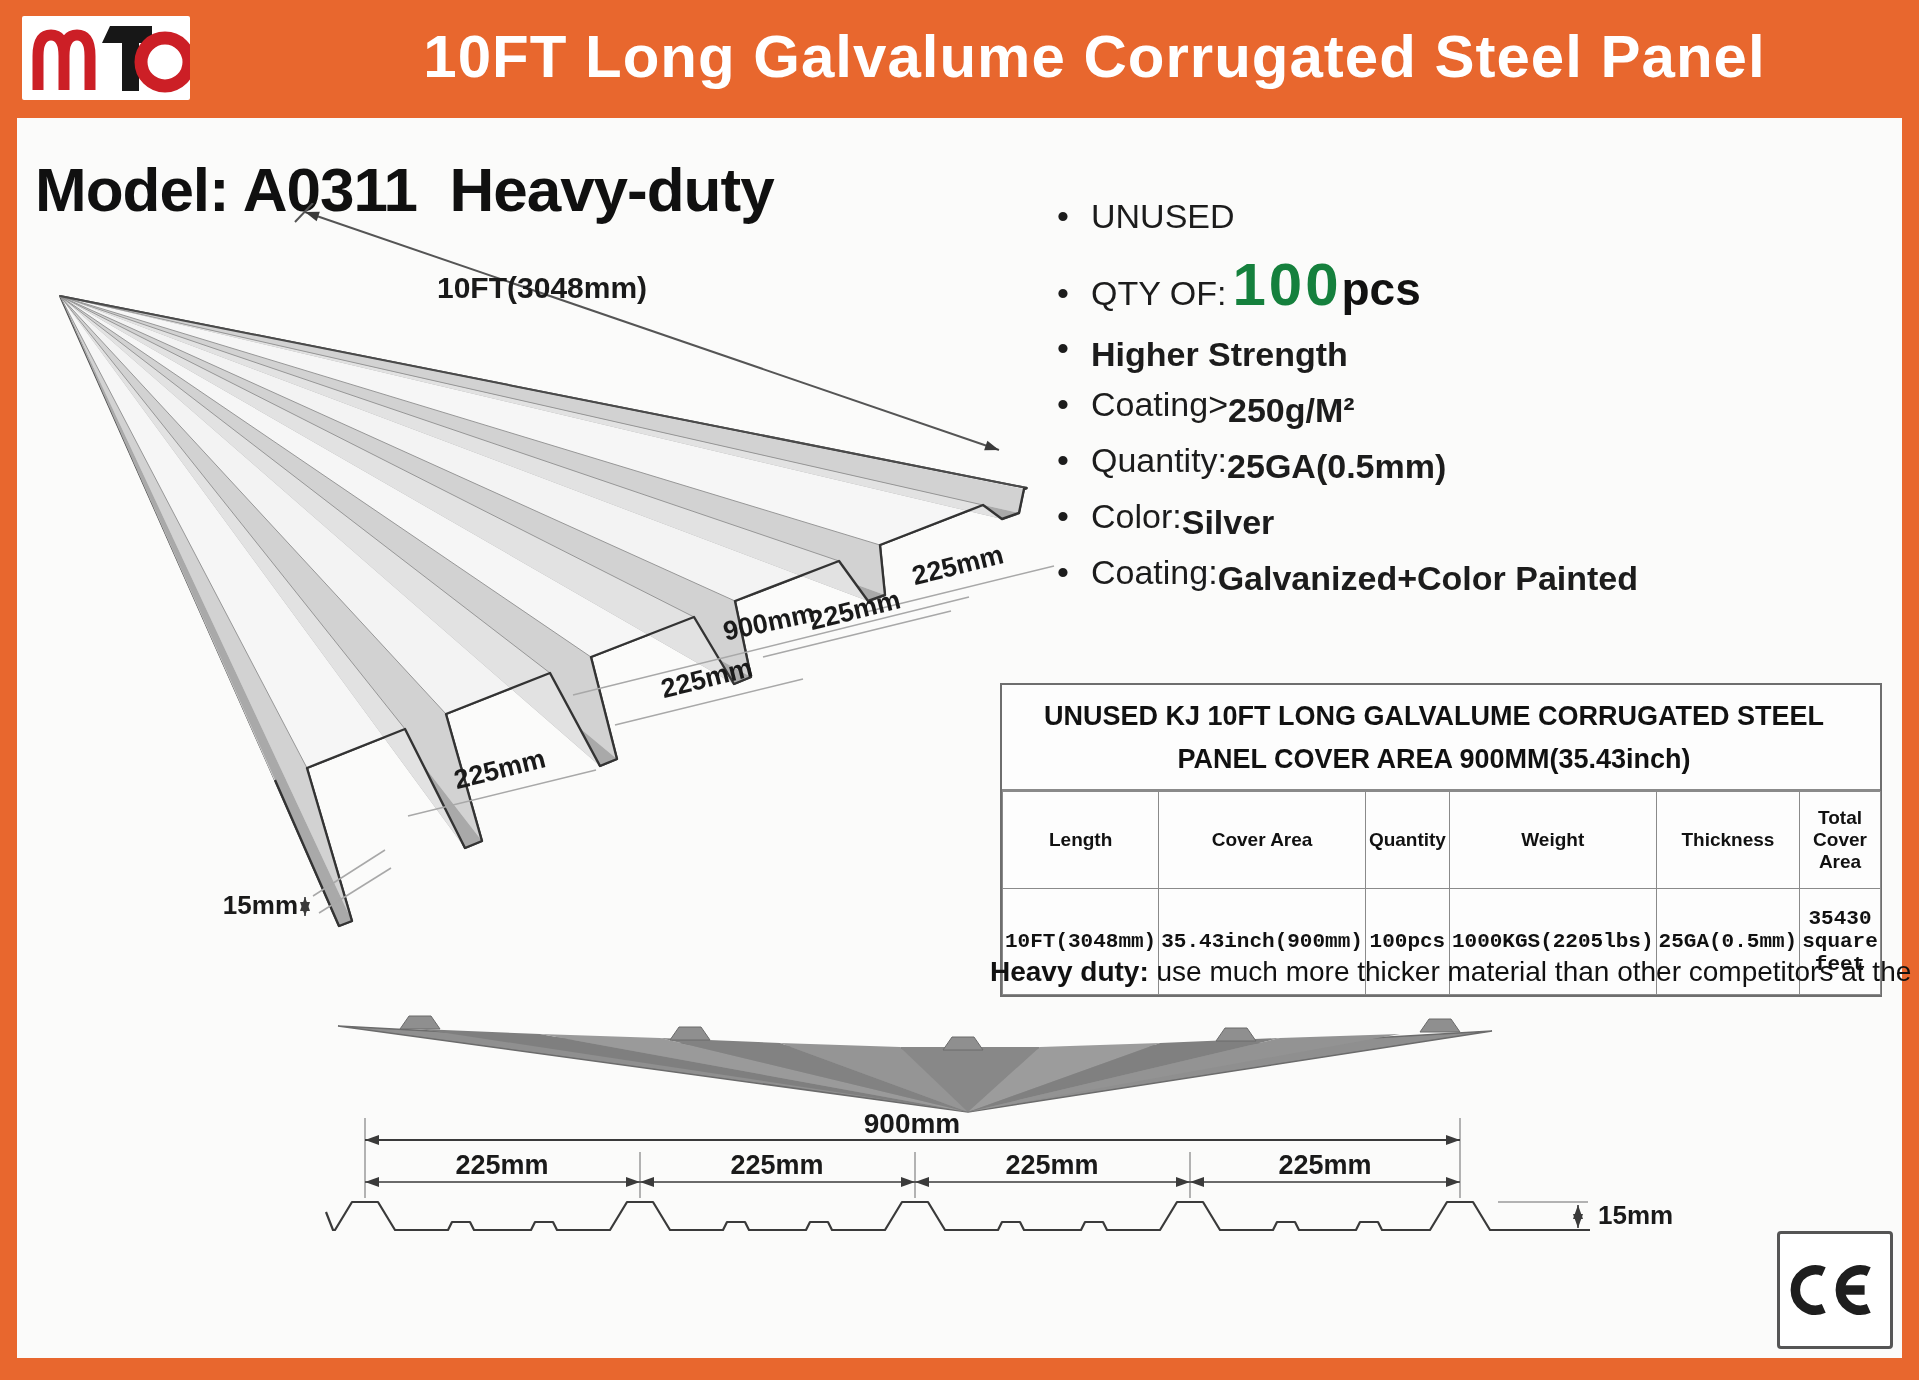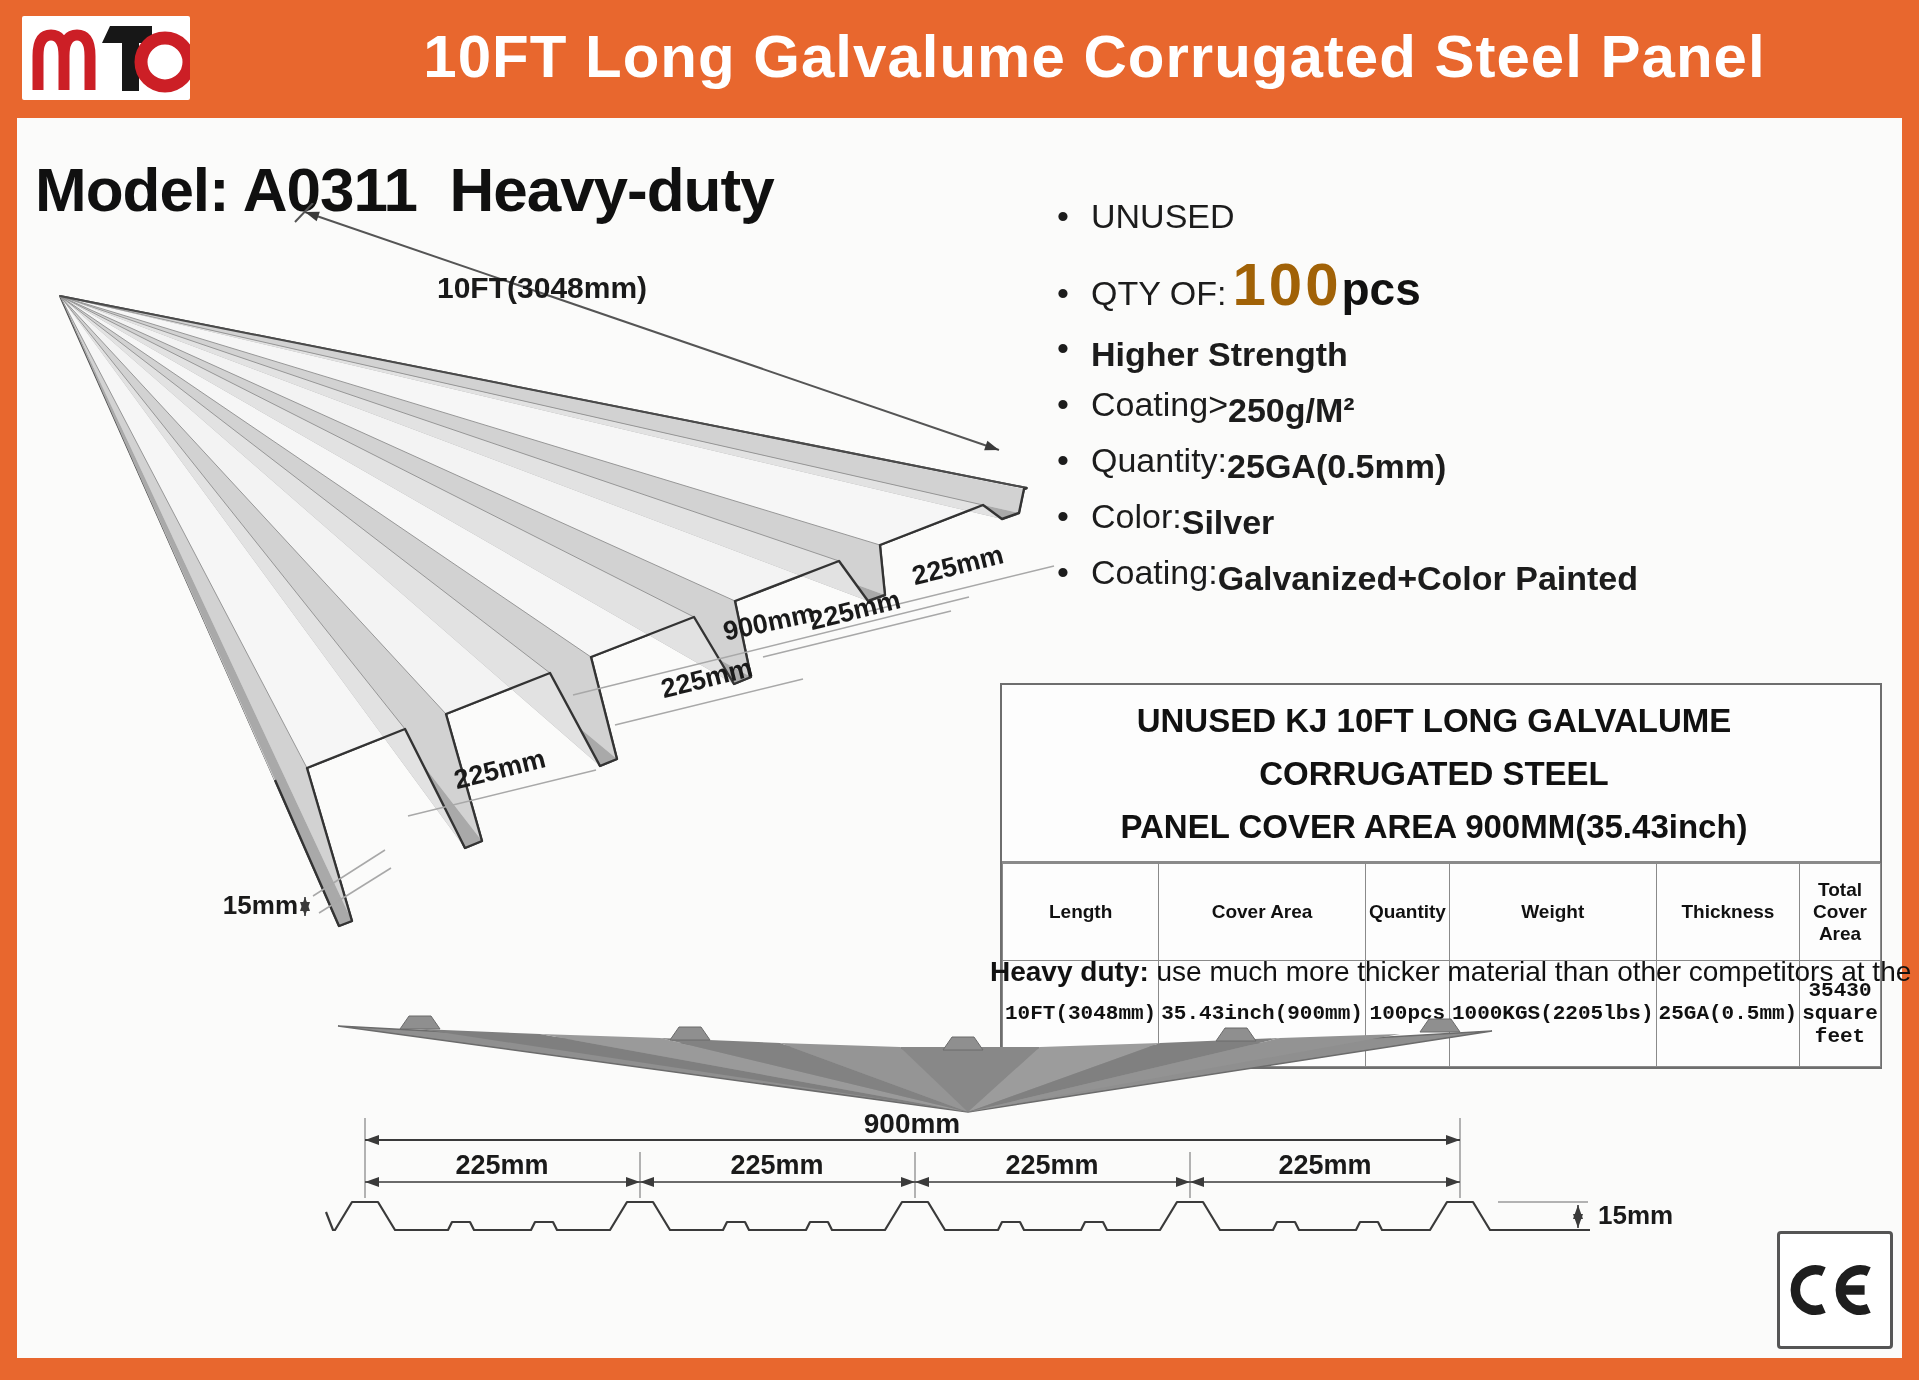--- a/index.html
+++ b/index.html
@@ -23,21 +23,21 @@
   .features{position:absolute;left:1040px;top:70px;width:830px;list-style:none;margin:0;padding:0;}
   .feature-row{display:flex;align-items:center;min-height:56px;font-size:34px;color:#1c1c1c;}
   .feature-row.qty-row{min-height:70px;align-items:baseline;padding-top:6px;}
   .dot{width:34px;font-size:34px;color:#1c1c1c;flex:0 0 auto;}
   .f-bold{font-weight:700;margin-top:12px;}
   .qty-num{font-size:60px;font-weight:700;letter-spacing:3px;margin-left:6px;}
   .qty-unit{font-size:46px;font-weight:700;color:#111;}
   
   .spec-table{position:absolute;left:983px;top:565px;width:878px;background:#FDFDFD;
               border:2px solid #6e6e6e;color:#111;}
-  .spec-title{text-align:center;font-weight:700;font-size:33px;line-height:1.6;
+  .spec-title{text-align:center;font-weight:700;font-size:27px;line-height:1.6;
               padding:10px 28px 8px 14px;border-bottom:2px solid #8a8a8a;}
   .spec-table table{width:100%;border-collapse:collapse;}
   .spec-table th,.spec-table td{border:1.6px solid #8a8a8a;text-align:center;}
   .spec-table th{font-size:19px;font-weight:700;padding:15px 3px;}
   .spec-table td{font-size:21px;font-weight:700;padding:18px 2px;font-family:Liberation Mono, monospace;}
   
   .note{position:absolute;left:973px;top:838px;font-size:28px;color:#111;white-space:nowrap;}
   .note b{font-weight:700;}
   
   .ce-box{position:absolute;left:1760px;top:1113px;width:110px;height:112px;background:#fff;
@@ -140,21 +140,21 @@
 
     <ul class="features">
       <li class="feature-row">
         <span class="dot">•</span>
         <span>UNUSED</span>
         <span class="f-bold"></span>
       </li>
       <li class="feature-row qty-row">
         <span class="dot">•</span>
         <span>QTY OF:</span>
-        <span class="qty-num" style="color:#a16207;">100</span>
+        <span class="qty-num" style="color:#15803d;">100</span>
         <span class="qty-unit">pcs</span>
       </li>
       <li class="feature-row">
         <span class="dot">•</span>
         <span></span>
         <span class="f-bold">Higher Strength</span>
       </li>
       <li class="feature-row">
         <span class="dot">•</span>
         <span>Coating&gt;</span>

